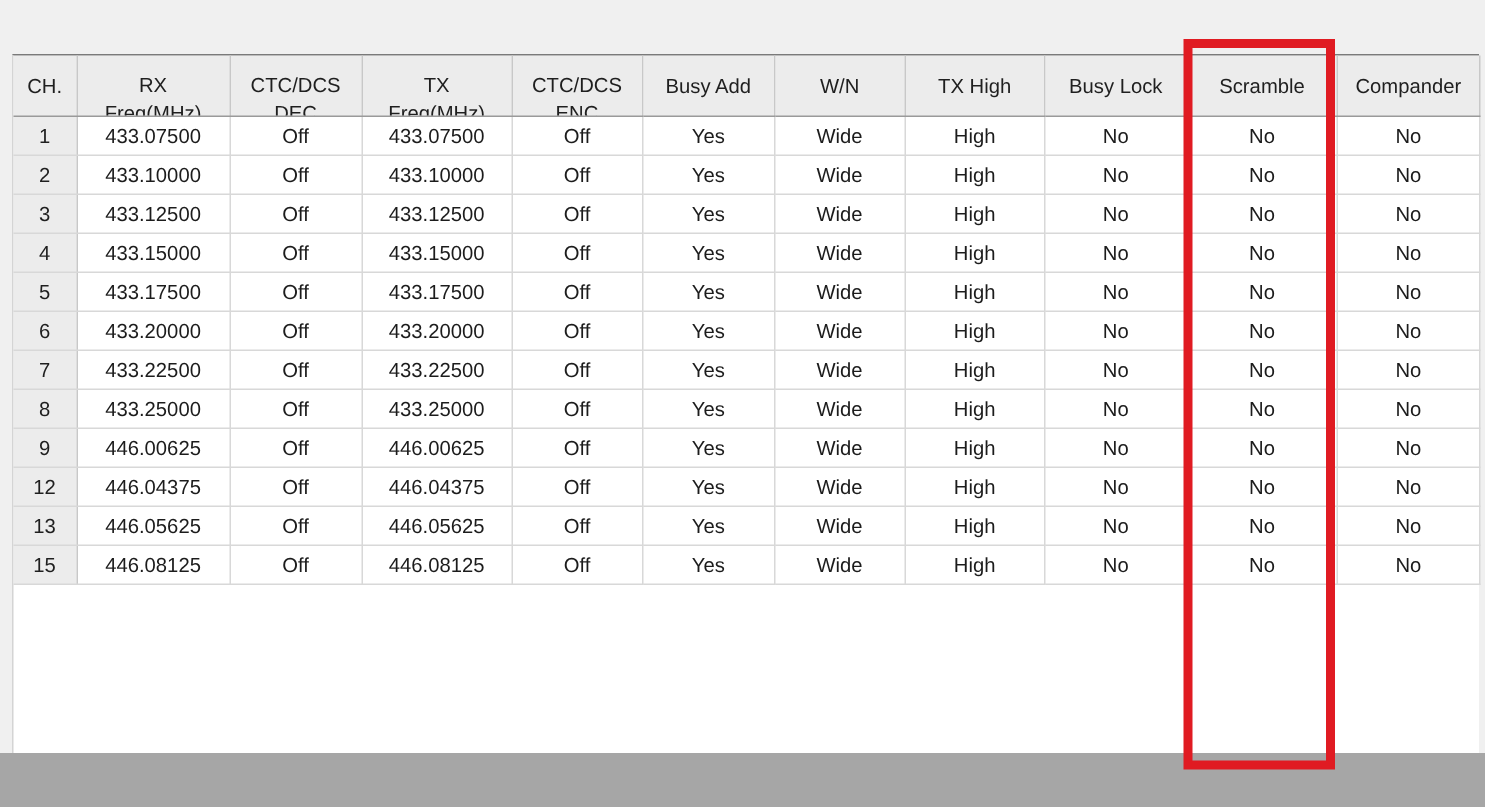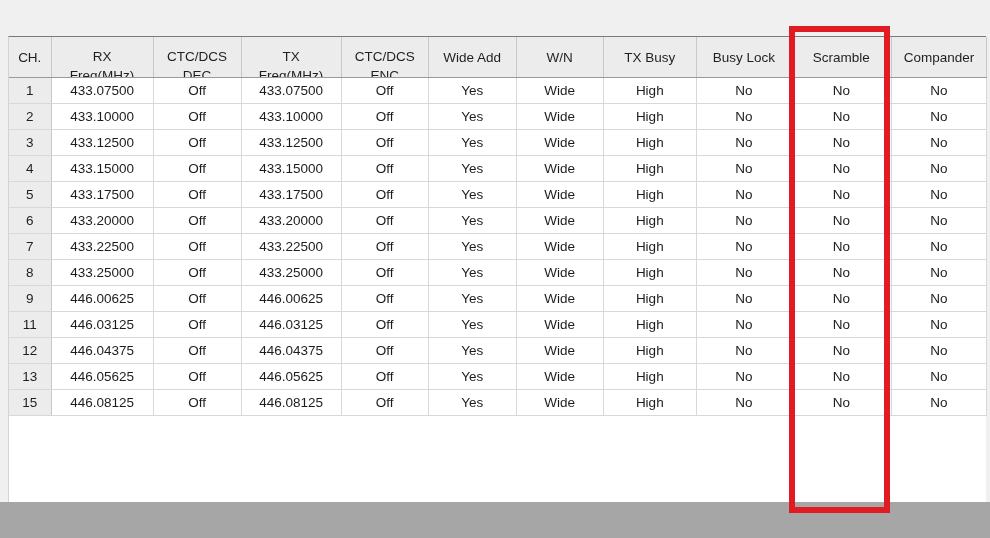--- a/index.html
+++ b/index.html
@@ -136,23 +136,23 @@
           <col style="width: 100px;">
           <col style="width: 95px;">
         </colgroup>
       <thead>
         <tr>
             <th class="single"><span class="hdr-inner">CH.</span></th>
             <th><span class="hdr-inner"><span>RX</span><br><span>Freq(MHz)</span></span></th>
             <th><span class="hdr-inner"><span>CTC/DCS</span><br><span>DEC</span></span></th>
             <th><span class="hdr-inner"><span>TX</span><br><span>Freq(MHz)</span></span></th>
             <th><span class="hdr-inner"><span>CTC/DCS</span><br><span>ENC</span></span></th>
-            <th class="single"><span class="hdr-inner">Wide Add</span></th>
+            <th class="single"><span class="hdr-inner">Busy Add</span></th>
             <th class="single"><span class="hdr-inner">W/N</span></th>
-            <th class="single"><span class="hdr-inner">TX Busy</span></th>
+            <th class="single"><span class="hdr-inner">TX High</span></th>
             <th class="single"><span class="hdr-inner">Busy Lock</span></th>
             <th class="single"><span class="hdr-inner">Scramble</span></th>
             <th class="single"><span class="hdr-inner">Compander</span></th>
           </tr>
       </thead>
       <tbody>
           <tr>
             <td class="ch-cell">1</td>
             <td>433.07500</td>
             <td>Off</td>
@@ -263,33 +263,20 @@
             <td>446.00625</td>
             <td>Off</td>
             <td>Yes</td>
             <td>Wide</td>
             <td>High</td>
             <td>No</td>
             <td>No</td>
             <td>No</td>
           </tr>
           <tr>
-            <td class="ch-cell">11</td>
-            <td>446.03125</td>
-            <td>Off</td>
-            <td>446.03125</td>
-            <td>Off</td>
-            <td>Yes</td>
-            <td>Wide</td>
-            <td>High</td>
-            <td>No</td>
-            <td>No</td>
-            <td>No</td>
-          </tr>
-          <tr>
             <td class="ch-cell">12</td>
             <td>446.04375</td>
             <td>Off</td>
             <td>446.04375</td>
             <td>Off</td>
             <td>Yes</td>
             <td>Wide</td>
             <td>High</td>
             <td>No</td>
             <td>No</td>

